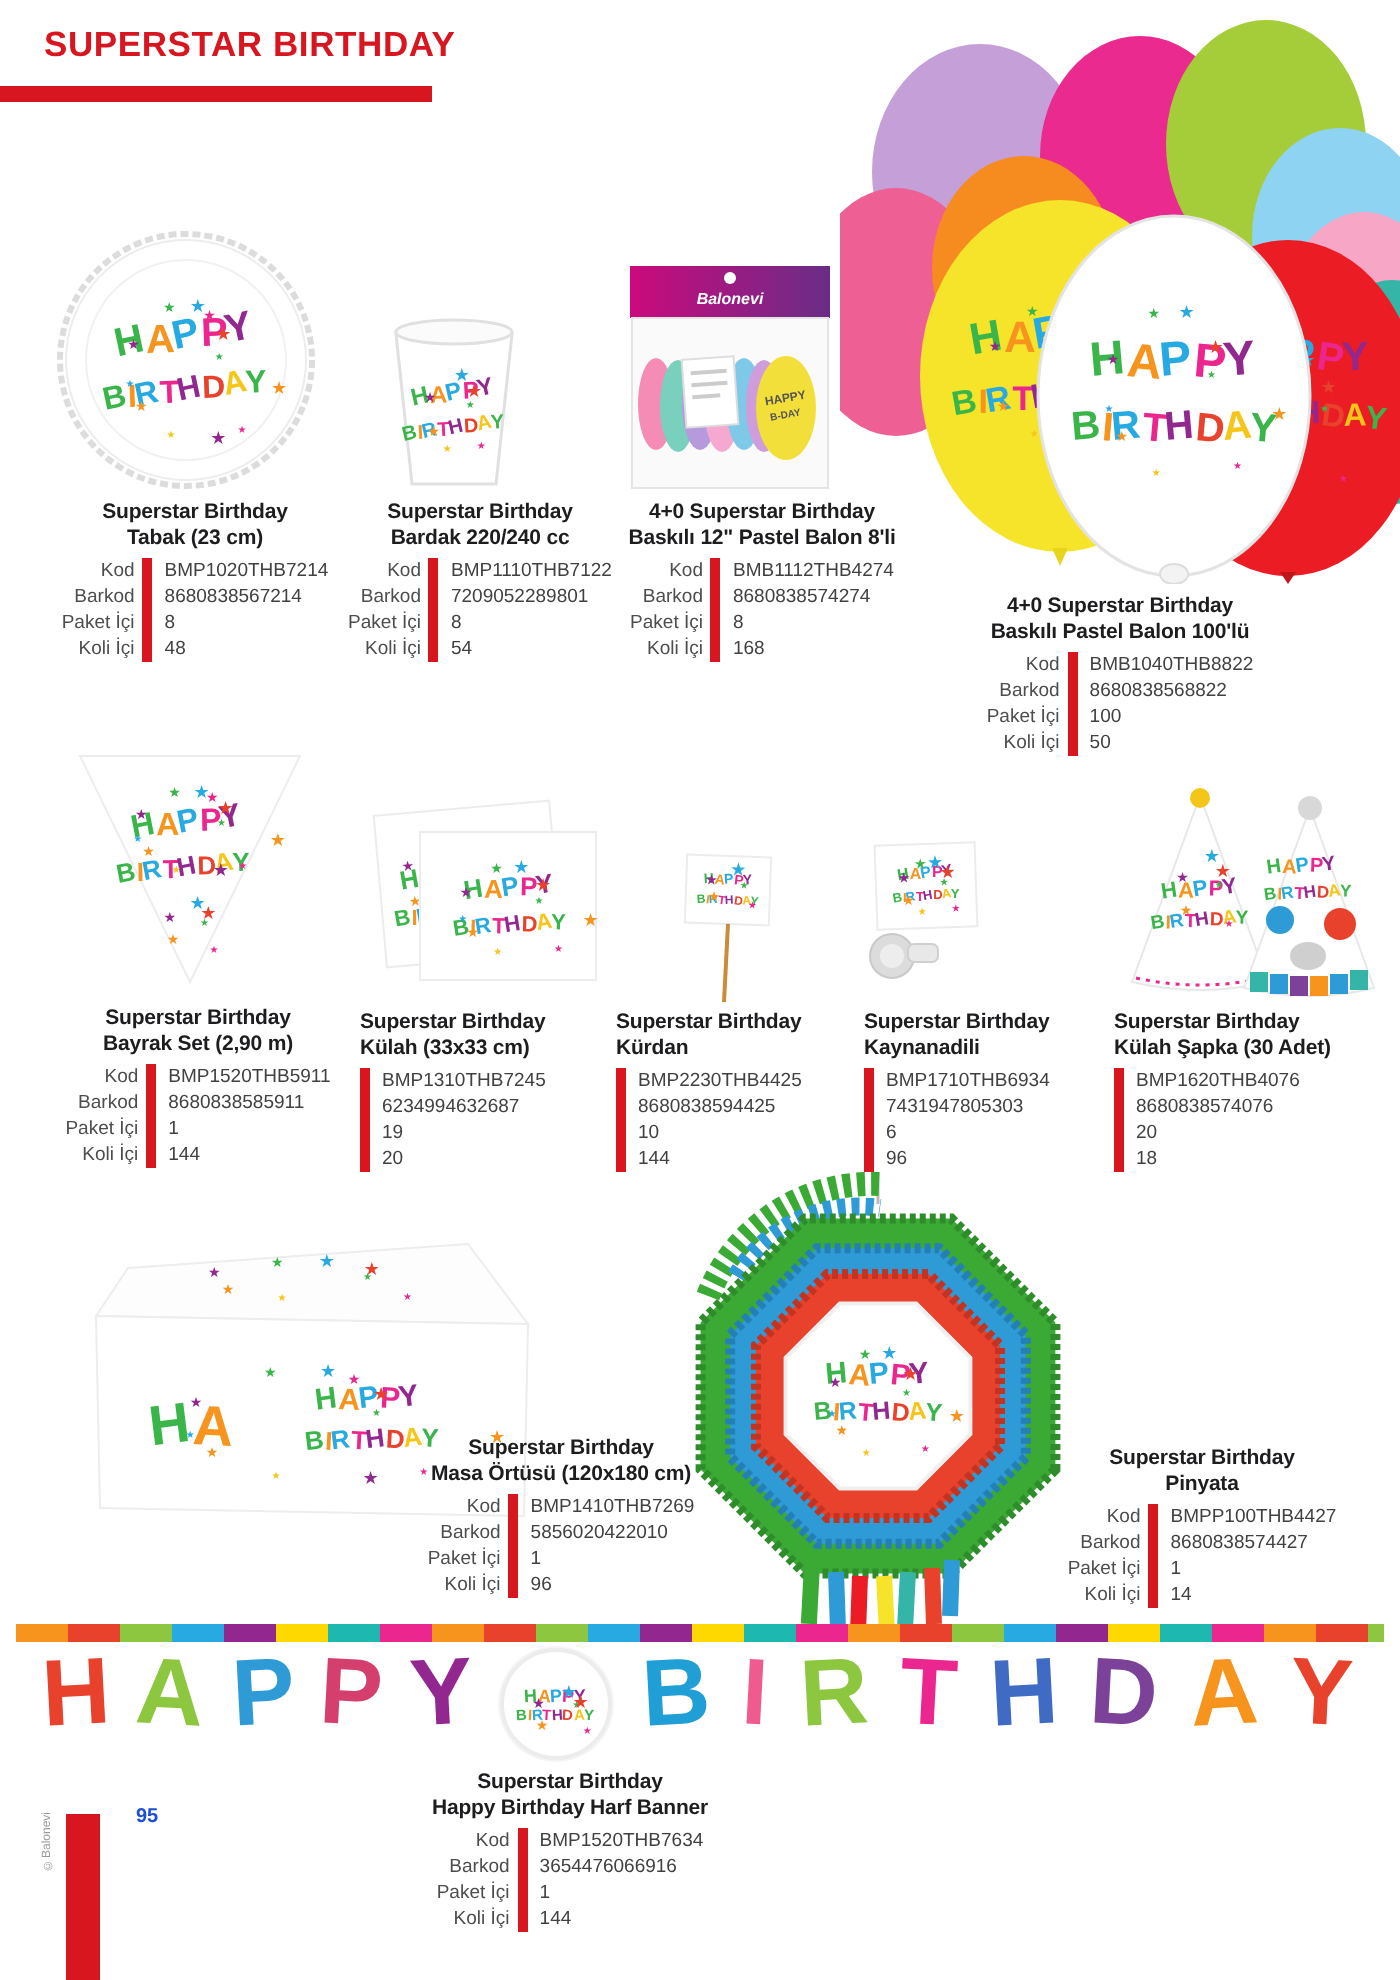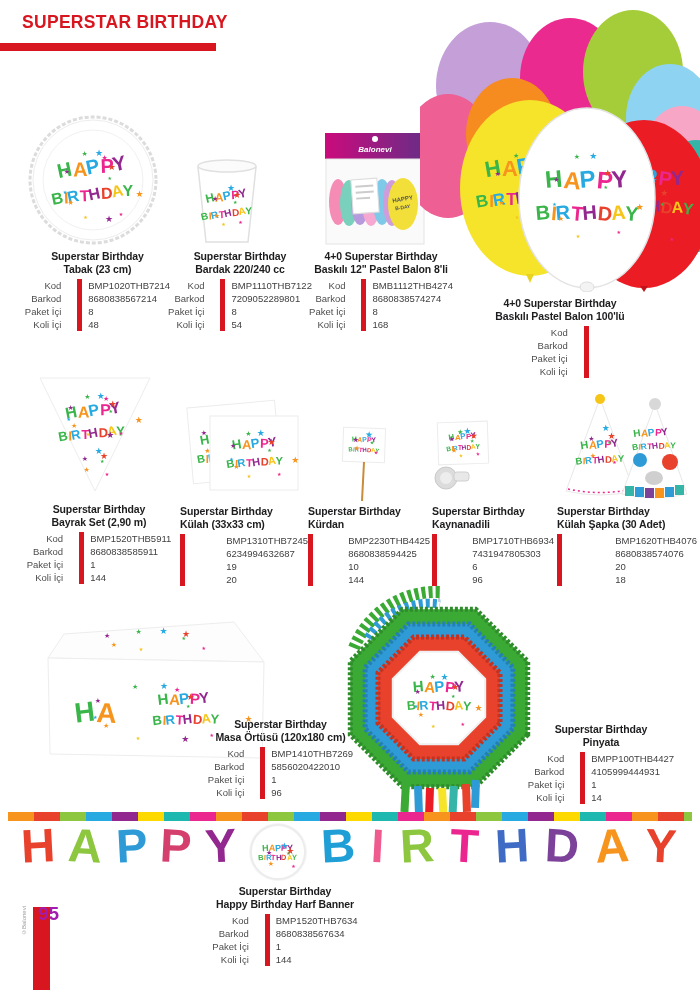--- a/index.html
+++ b/index.html
@@ -10,23 +10,23 @@
     color:#d8161f;letter-spacing:.3px}
   .header-underline{position:absolute;left:0;top:43px;width:216px;height:8px;background:#d8161f}
   
   .spec{position:absolute}
   .spec .title{font-size:10.5px;font-weight:bold;color:#1d1d1f;line-height:13px;
     margin-bottom:3px;letter-spacing:-.1px}
   .typeA .title{text-align:center}
   .typeB .title{text-align:left}
   .row-wrap{display:flex}
   .typeA .row-wrap{justify-content:center}
-  .typeB .row-wrap{justify-content:space-between}
+  .typeB .row-wrap{justify-content:flex-start}
   .labels{text-align:right}
-  .labels div{font-size:9.5px;color:#4d4d4f;line-height:13px;padding-right:16px}
+  .labels div{font-size:9.5px;color:#4d4d4f;line-height:13px;padding-right:4px}
   .redbar{width:5px;background:#d8161f}
   .vals div{font-size:9.5px;color:#414042;line-height:13px;padding-left:6px;white-space:nowrap}
   
   .art{position:absolute}
   .art svg{display:block}
   .rb{font-weight:bold;font-family:"Liberation Sans",sans-serif}
   .sstar{position:absolute;line-height:1}
   
   .banner{position:absolute;left:8px;top:812px;width:684px;height:74px}
   .banner-strip{height:9px;width:100%;
@@ -38,21 +38,21 @@
     line-height:1.05;letter-spacing:0}
   .bw1{flex:5}
   .bw2{flex:8}
   .medallion{width:56px;height:56px;border-radius:50%;background:#fff;border:2px solid #ececec;
     box-shadow:0 0 0 1px #f5f5f5;margin-top:3px;position:relative;display:flex;
     flex-direction:column;align-items:center;justify-content:center;flex:0 0 56px}
   .medallion .m1{font-size:9px;font-weight:bold;line-height:10px}
   .medallion .m2{font-size:7.5px;font-weight:bold;line-height:9px}
   
   .page-bar{position:absolute;left:33px;top:907px;width:17px;height:83px;background:#d8161f}
-  .page-num{position:absolute;left:38px;top:903px;font-size:19px;font-weight:bold;color:#a21caf}
+  .page-num{position:absolute;left:68px;top:903px;font-size:10px;font-weight:bold;color:#1d4ed8}
   .copyright{position:absolute;left:21px;top:906px;font-size:6px;color:#9a9a9a;
     writing-mode:vertical-rl;transform:rotate(180deg)}
 </style>
 </head>
 <body>
 
 <div class="header-title">SUPERSTAR BIRTHDAY</div>
 <div class="header-underline"></div>
 
 <div class="art" style="left:27px;top:112px;width:132px;height:136px">
@@ -90,21 +90,21 @@
         <text x="24.78471157025297" y="65.10939519761592" font-size="7" fill="#f7941d">★</text>
         <text x="37.9260174785277" y="37.695875251997506" font-size="9" fill="#27aae1">★</text>
         <text x="49.32586000405815" y="71.27084712610412" font-size="5" fill="#ec268f">★</text>
         <text x="22.9341464143739" y="47.862908461764306" font-size="7" fill="#92278f">★</text>
         <text x="44.01181974040682" y="45.37607151207871" font-size="9" fill="#e8412c">★</text>
         <text x="32.33329632091066" y="72.88869631024981" font-size="5" fill="#f5c518">★</text>
       </g>
   </svg>
 </div>
 
-<div class="art" style="left:322px;top:129px;width:106px;height:119px">
+<div class="art" style="left:312px;top:129px;width:106px;height:119px">
   <svg width="106" height="119" viewBox="0 0 106 119">
     <defs>
       <linearGradient id="gpack" x1="0" y1="0" x2="1" y2="0">
         <stop offset="0" stop-color="#cb0a7c"></stop>
           <stop offset="1" stop-color="#692d87"></stop>
       </linearGradient>
     </defs>
     <rect x="3" y="4" width="100" height="26" fill="url(#gpack)"></rect>
     <circle cx="53" cy="10" r="3" fill="#ffffff"></circle>
     <text x="53" y="23" font-size="8" font-style="italic" font-weight="bold" fill="#ffffff" text-anchor="middle">Balonevi</text>
@@ -255,20 +255,26 @@
     <span>Baskılı Pastel Balon 100'lü</span>
   </div>
   <div class="row-wrap">
     <div class="labels">
       <div>Kod</div>
       <div>Barkod</div>
       <div>Paket İçi</div>
       <div>Koli İçi</div>
     </div>
     <div class="redbar"></div>
+    <div class="vals">
+      <div>BMB1040THB8822</div>
+      <div>8680838568822</div>
+      <div>100</div>
+      <div>50</div>
+    </div>
   </div>
 </div>
 
 <div class="art" style="left:32px;top:372px;width:126px;height:126px">
   <svg width="126" height="126" viewBox="0 0 126 126">
     <polygon points="8,6 118,6 63,119" fill="#ffffff" stroke="#ededed"></polygon>
     <text class="rb" x="62" y="44" font-size="16" text-anchor="middle" transform="rotate(-6 62 44)"><tspan fill="#39b54a" rotate="-5">H</tspan><tspan fill="#f7941d" rotate="5">A</tspan><tspan fill="#27aae1" rotate="-5">P</tspan><tspan fill="#ec268f" rotate="5">P</tspan><tspan fill="#92278f" rotate="-5">Y</tspan></text>
     <text class="rb" x="60" y="66" font-size="13" text-anchor="middle" transform="rotate(-6 60 66)"><tspan fill="#39b54a" rotate="-5">B</tspan><tspan fill="#f7941d" rotate="5">I</tspan><tspan fill="#27aae1" rotate="-5">R</tspan><tspan fill="#ec268f" rotate="5">T</tspan><tspan fill="#92278f" rotate="-5">H</tspan><tspan fill="#e8412c" rotate="5">D</tspan><tspan fill="#f5c518" rotate="-5">A</tspan><tspan fill="#39b54a" rotate="5">Y</tspan></text>
     <g>
         <text x="76.5" y="41" font-size="5" fill="#39b54a">★</text>
@@ -586,21 +592,21 @@
   <div class="row-wrap">
     <div class="labels">
       <div>Kod</div>
       <div>Barkod</div>
       <div>Paket İçi</div>
       <div>Koli İçi</div>
     </div>
     <div class="redbar"></div>
     <div class="vals">
       <div>BMPP100THB4427</div>
-      <div>4105999444931</div>
+      <div>8680838574427</div>
       <div>1</div>
       <div>14</div>
     </div>
   </div>
 </div>
 
 <div class="banner">
   <div class="banner-strip"></div>
   <div class="banner-letters">
     <div class="banner-word bw1">
@@ -641,21 +647,21 @@
   <div class="row-wrap">
     <div class="labels">
       <div>Kod</div>
       <div>Barkod</div>
       <div>Paket İçi</div>
       <div>Koli İçi</div>
     </div>
     <div class="redbar"></div>
     <div class="vals">
       <div>BMP1520THB7634</div>
-      <div>8680838567634</div>
+      <div>3654476066916</div>
       <div>1</div>
       <div>144</div>
     </div>
   </div>
 </div>
 
 <div class="copyright">©Balonevi</div>
 <div class="page-bar"></div>
 <div class="page-num">95</div>
 

